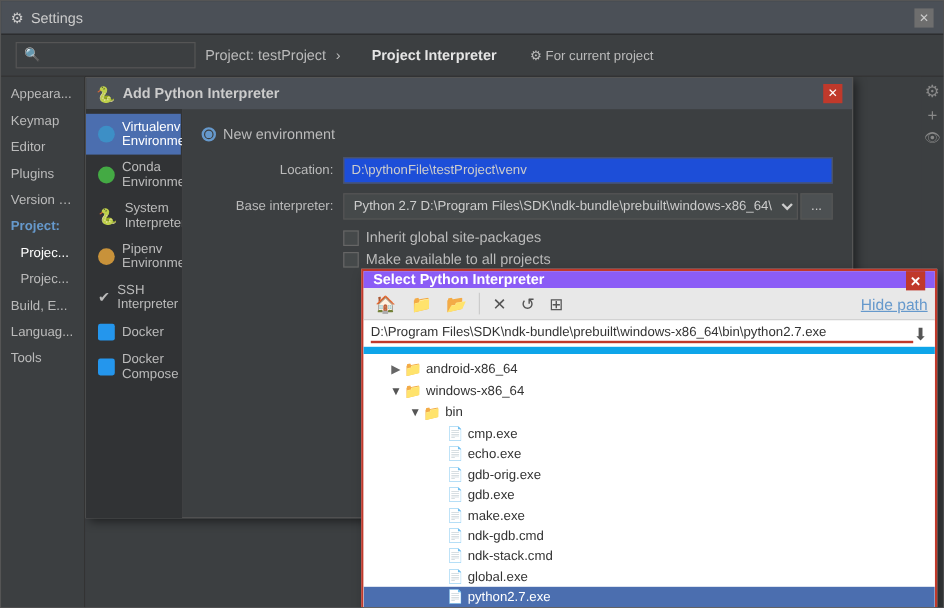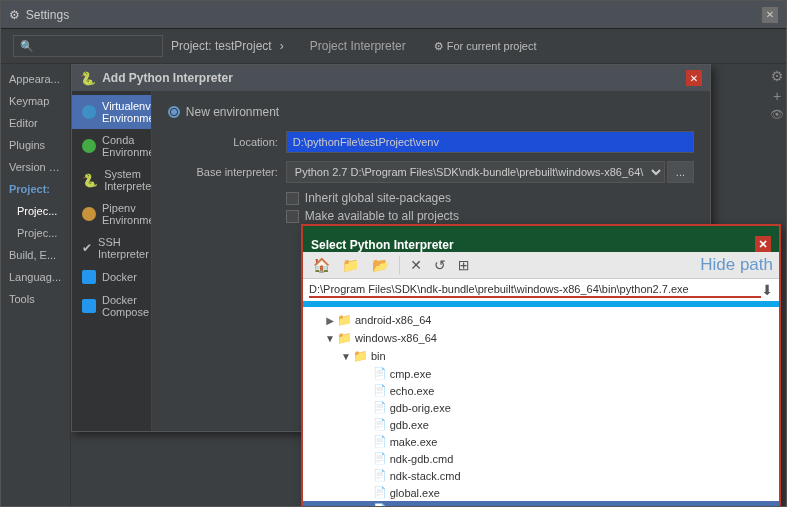--- a/index.html
+++ b/index.html
@@ -40,27 +40,27 @@
     .config-label { width: 110px; text-align: right; font-size: 11px; color: #bbb; }
     .config-input { flex: 1; height: 22px; background: #1d4ed8; border: 1px solid #555; color: #ccc; padding: 0 6px; font-size: 11px; }
     .config-input-with-btn { display: flex; flex: 1; gap: 2px; }
     .config-browse-btn { background: #4c5052; border: 1px solid #555; color: #ccc; padding: 2px 8px; cursor: pointer; font-size: 11px; height: 22px; }
     .config-dropdown { flex: 1; height: 22px; background: #45494a; border: 1px solid #555; color: #ccc; padding: 0 4px; font-size: 11px; }
     .checkbox-row { display: flex; align-items: center; gap: 6px; margin: 4px 0 4px 118px; }
     .checkbox-box { width: 13px; height: 13px; border: 1px solid #666; background: #45494a; display: flex; align-items: center; justify-content: center; }
 
     
     .select-interp-dialog { position: absolute; top: 160px; left: 230px; width: 480px; background: #f2f2f2; border: 2px solid #c0392b; box-shadow: 4px 4px 10px rgba(0,0,0,0.4); z-index: 20; font-size: 12px; color: #333; }
-    .select-titlebar { background: #14532d; height: 26px; display: flex; align-items: flex-end; padding: 0 8px; justify-content: space-between; }
+    .select-titlebar { background: #8b5cf6; height: 14px; display: flex; align-items: flex-start; padding: 0 8px; justify-content: space-between; }
     .select-title { color: #fff; font-size: 12px; font-weight: bold; }
     .select-close-red { background: #c0392b; border: none; width: 16px; height: 16px; color: white; font-size: 11px; font-weight: bold; cursor: pointer; display: flex; align-items: center; justify-content: center; }
     .select-toolbar { background: #e8e8e8; border-bottom: 1px solid #ccc; padding: 3px 6px; display: flex; align-items: center; gap: 4px; }
     .toolbar-btn { background: none; border: none; cursor: pointer; padding: 2px 4px; font-size: 14px; color: #555; }
     .toolbar-sep { width: 1px; height: 18px; background: #ccc; margin: 0 2px; }
-    .hide-path-btn { margin-left: auto; font-size: 17px; color: #6699cc; cursor: pointer; }
+    .hide-path-btn { margin-left: auto; font-size: 13px; color: #6699cc; cursor: pointer; text-decoration: underline; }
     .path-row { display: flex; align-items: center; background: #fff; border-bottom: 6px solid #0ea5e9; padding: 3px 6px; }
     .path-text { flex: 1; font-size: 11px; color: #333; border-bottom: 2px solid #c0392b; padding-bottom: 1px; }
     .path-download-btn { background: none; border: none; cursor: pointer; color: #555; font-size: 14px; }
     .file-tree { background: #fff; height: 260px; overflow-y: auto; padding: 4px 0; }
     .tree-item { display: flex; align-items: center; padding: 2px 0; cursor: pointer; font-size: 11px; }
     .tree-item.selected { background: #4b6eaf; color: #fff; }
     .tree-item.selected .file-icon { color: #fff; }
     .tree-indent { display: inline-block; }
     .tree-arrow { width: 14px; text-align: center; font-size: 10px; color: #666; }
     .tree-arrow.open { color: #555; }
@@ -83,21 +83,21 @@
     </div>
     <div class="settings-titlebar-right">
       <button class="win-btn">✕</button>
     </div>
   </div>
 
   <div class="settings-header">
     <input class="settings-search" type="text" placeholder="🔍" style="">
     <span>Project: testProject</span>
     <span>›</span>
-    <span style="font-weight:normal;color:#a3a3a3;padding-left:18px;">Project Interpreter</span>
+    <span style="font-weight:bold;color:#e5e5e5;padding-left:18px;">Project Interpreter</span>
     <span class="for-current">⚙ For current project</span>
   </div>
 
   <div class="settings-body">
 
     <div class="settings-sidebar">
       <div class="sidebar-item">Appeara...</div>
       <div class="sidebar-item">Keymap</div>
       <div class="sidebar-item">Editor</div>
       <div class="sidebar-item">Plugins</div>

